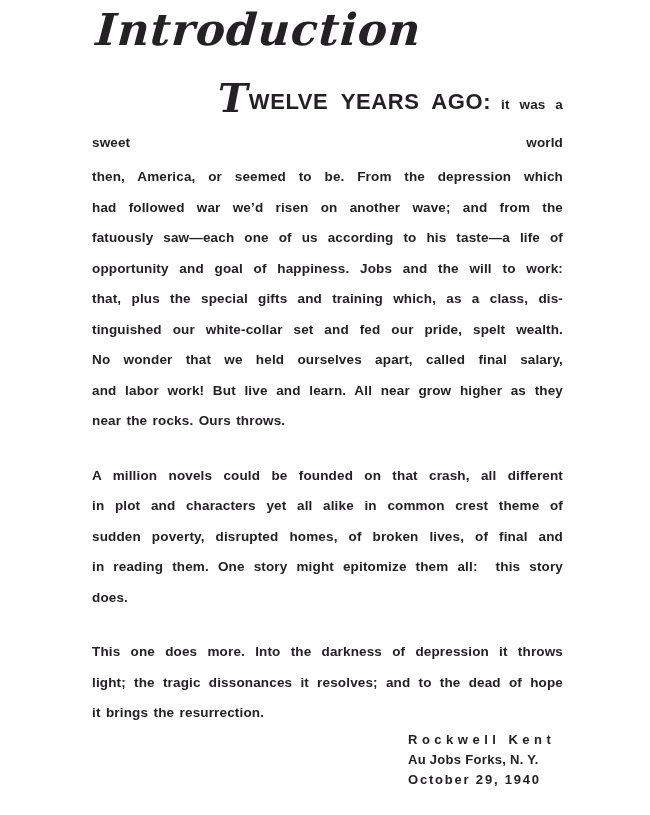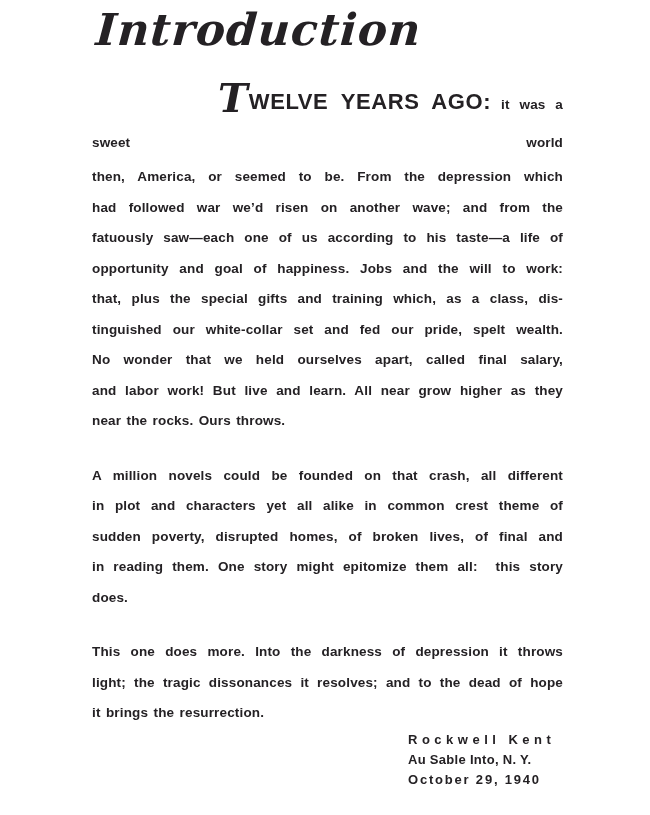--- a/index.html
+++ b/index.html
@@ -123,17 +123,17 @@
           <div class="tline">This one does more. Into the darkness of depression it throws</div>
           <div class="tline">light; the tragic dissonances it resolves; and to the dead of hope</div>
           <div class="tline lastline">it brings the resurrection.</div>
         </div>
     </div>
 
   </div>
 
   <div class="signature">
     <div class="sig-name">Rockwell Kent</div>
-    <div class="sig-place">Au Sable Into, N. Y.</div>
+    <div class="sig-place">Au Jobs Forks, N. Y.</div>
     <div class="sig-date">October 29, 1940</div>
   </div>
 
 </div>
 
 </body></html>

